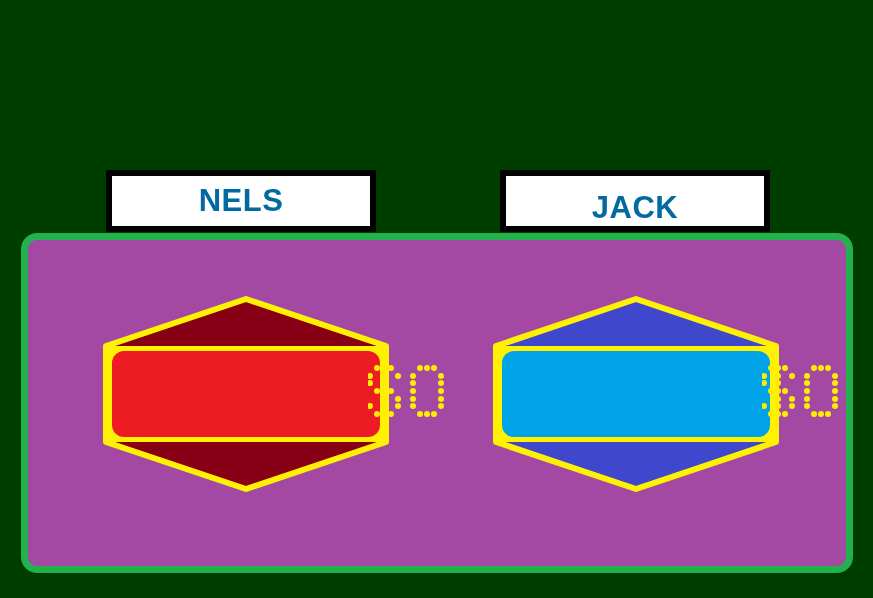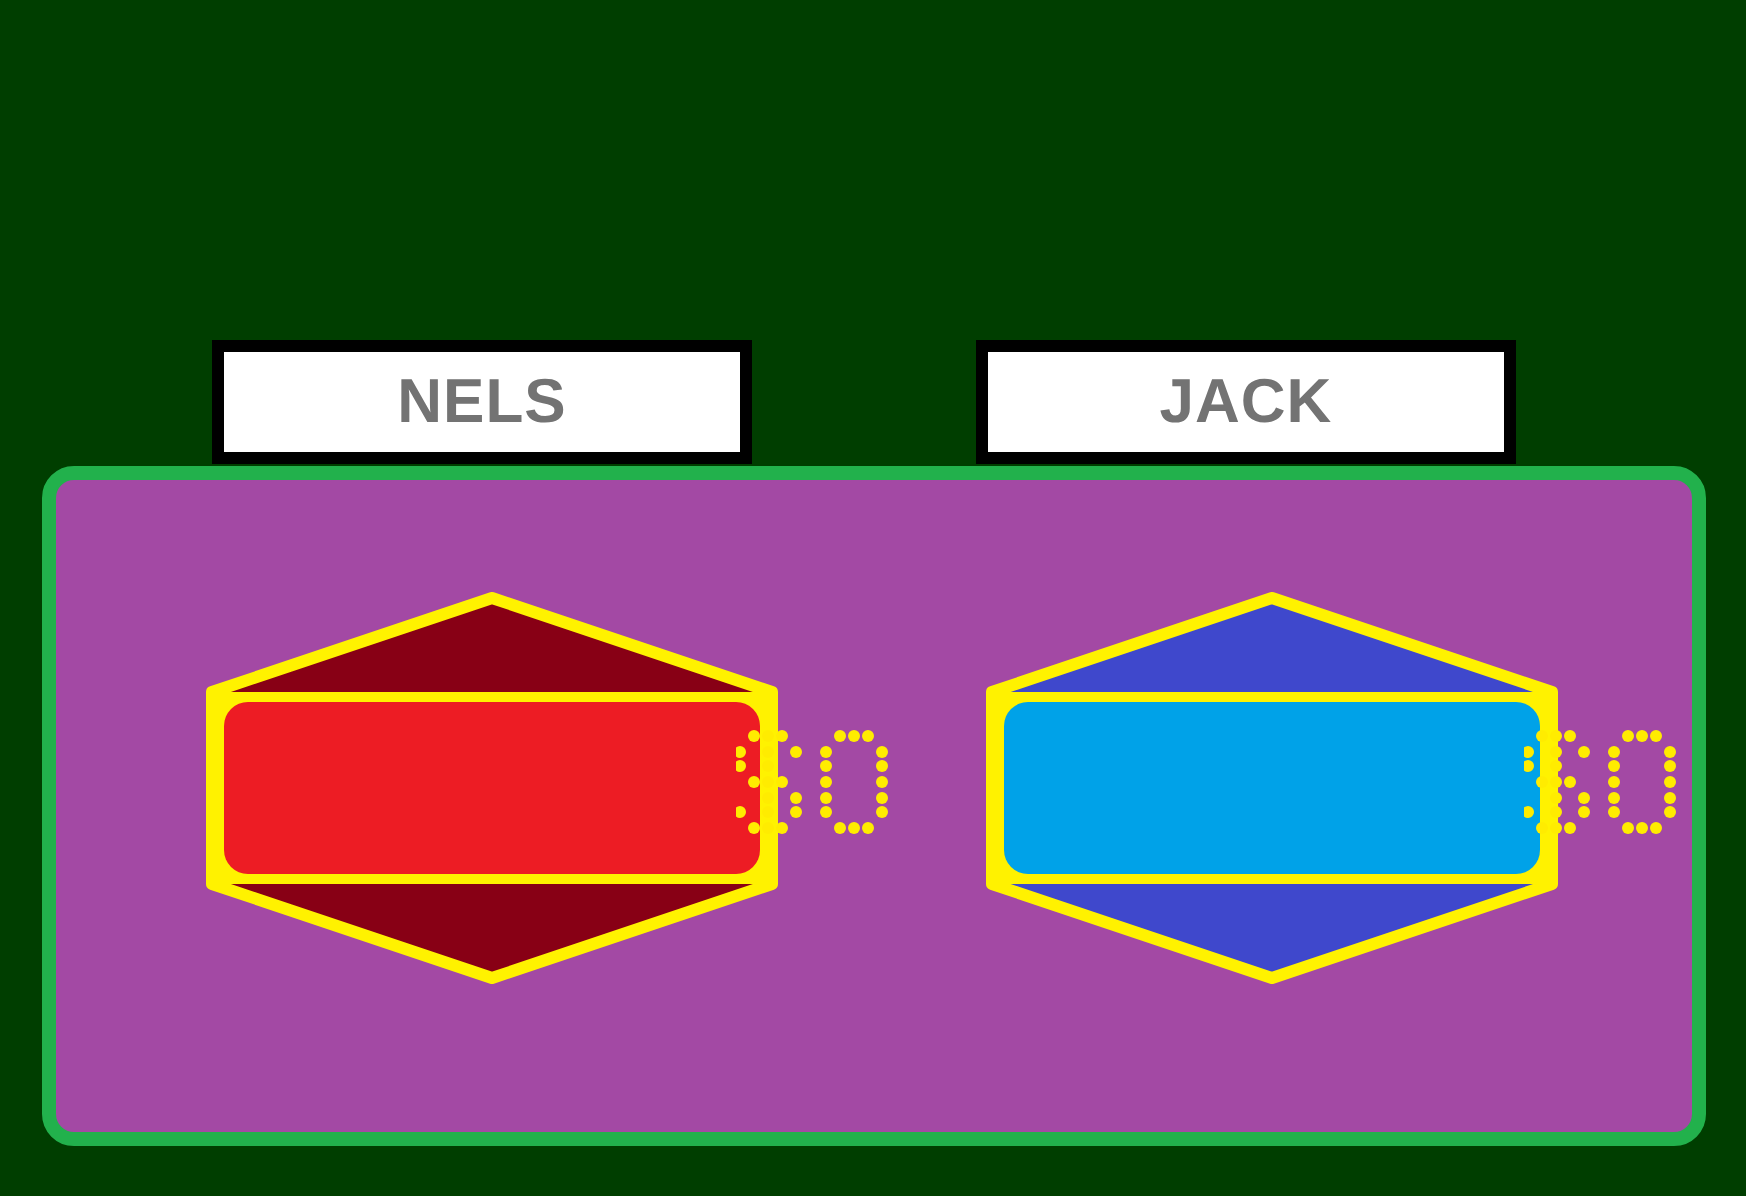--- a/index.html
+++ b/index.html
@@ -8,24 +8,24 @@
     background:#003e00;
     font-family:"Liberation Sans", sans-serif;
   }
   .nameplate {
     position:absolute; top:170px; width:258px; height:50px;
     background:#ffffff; border:6px solid #000000;
     display:flex; align-items:center; justify-content:center;
   }
   .nameplate span {
     font-family:"Liberation Sans", sans-serif; font-weight:bold;
-    font-size:31px; color:#737373; letter-spacing:0.5px;
+    font-size:31px; color:#0369a1; letter-spacing:0.5px;
   }
   #np-nels { left:106px; }
-  #np-jack { left:488px; }
+  #np-jack { left:500px;align-items:flex-end; }
   .panel {
     position:absolute; left:21px; top:233px; width:818px; height:326px;
     background:#a349a4; border:7px solid #22b14c; border-radius:16px;
   }
   .podium { position:absolute; top:296px; width:288px; height:196px; }
   #pod-nels { left:102px; }
   #pod-jack { left:492px; }
   .podium svg { position:absolute; left:0; top:0; }
   .score {
     position:absolute; right:22px; top:66px; height:62px;

